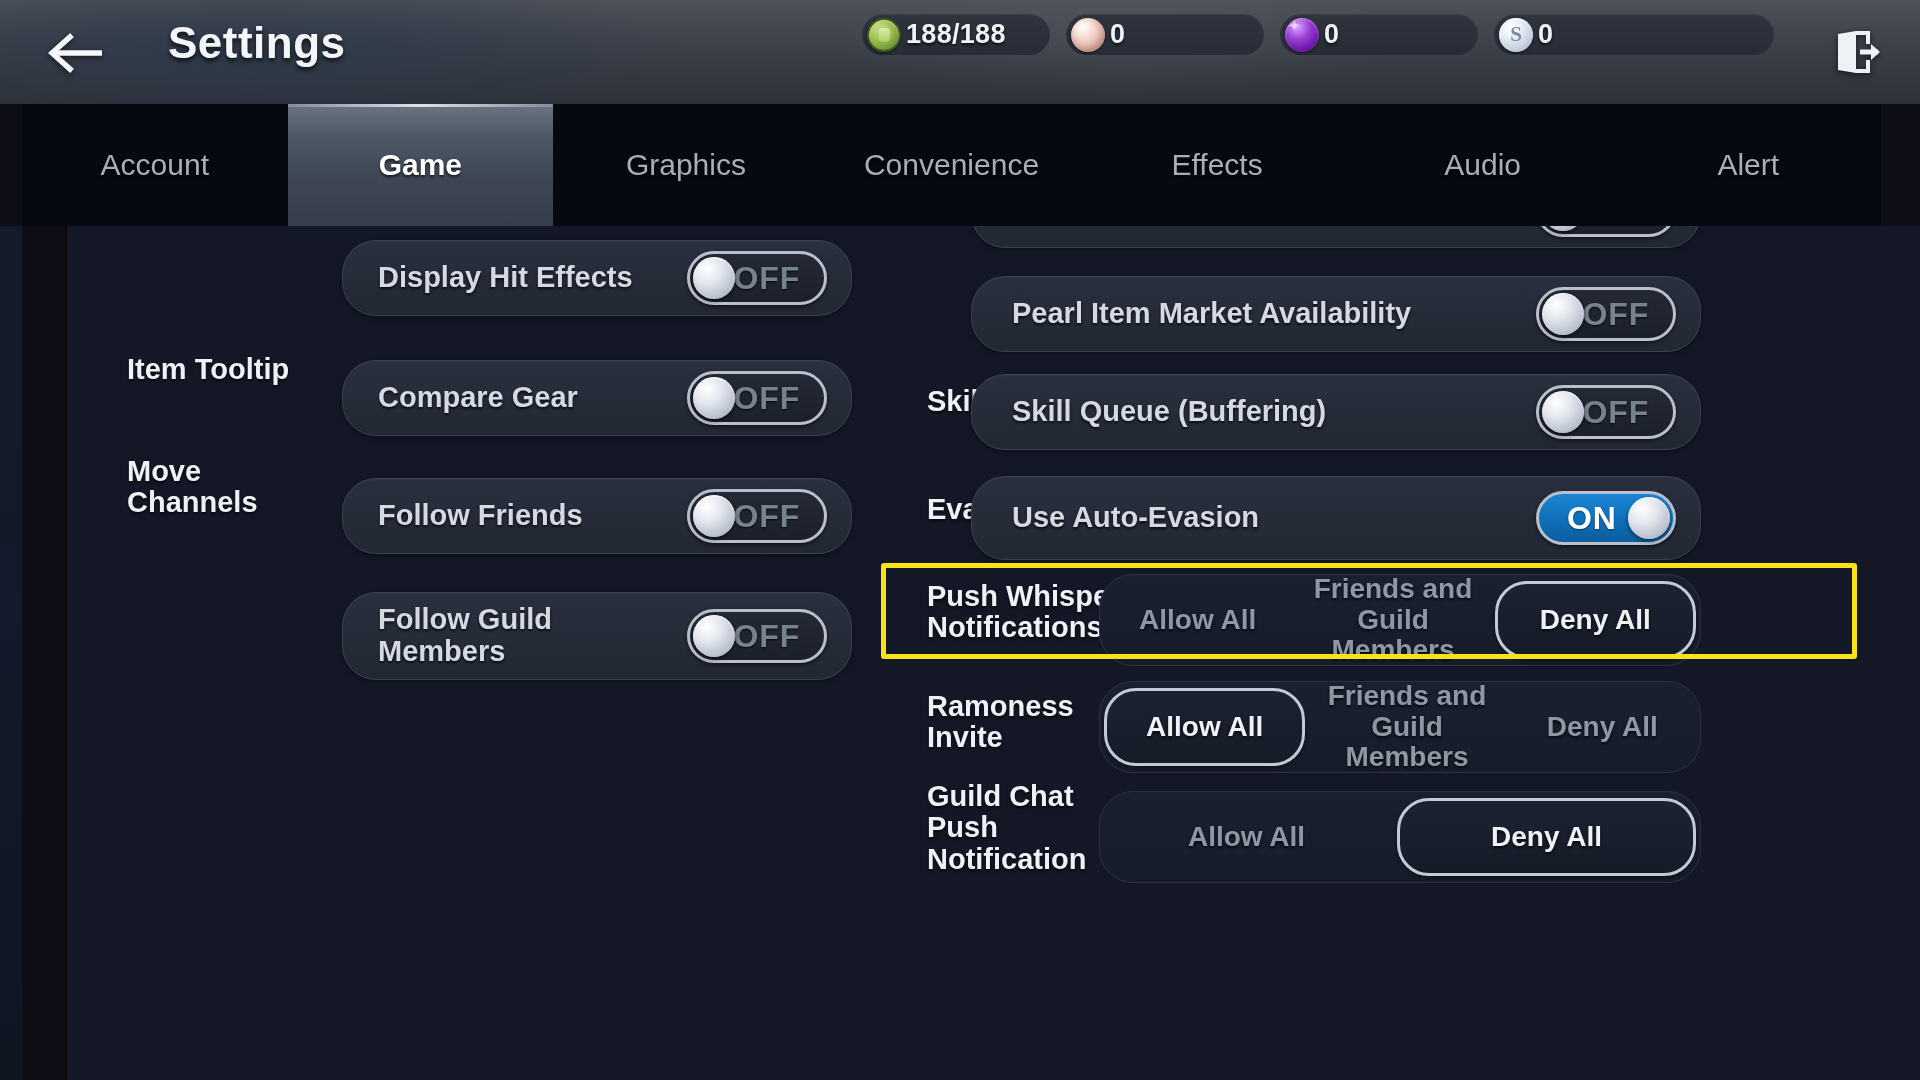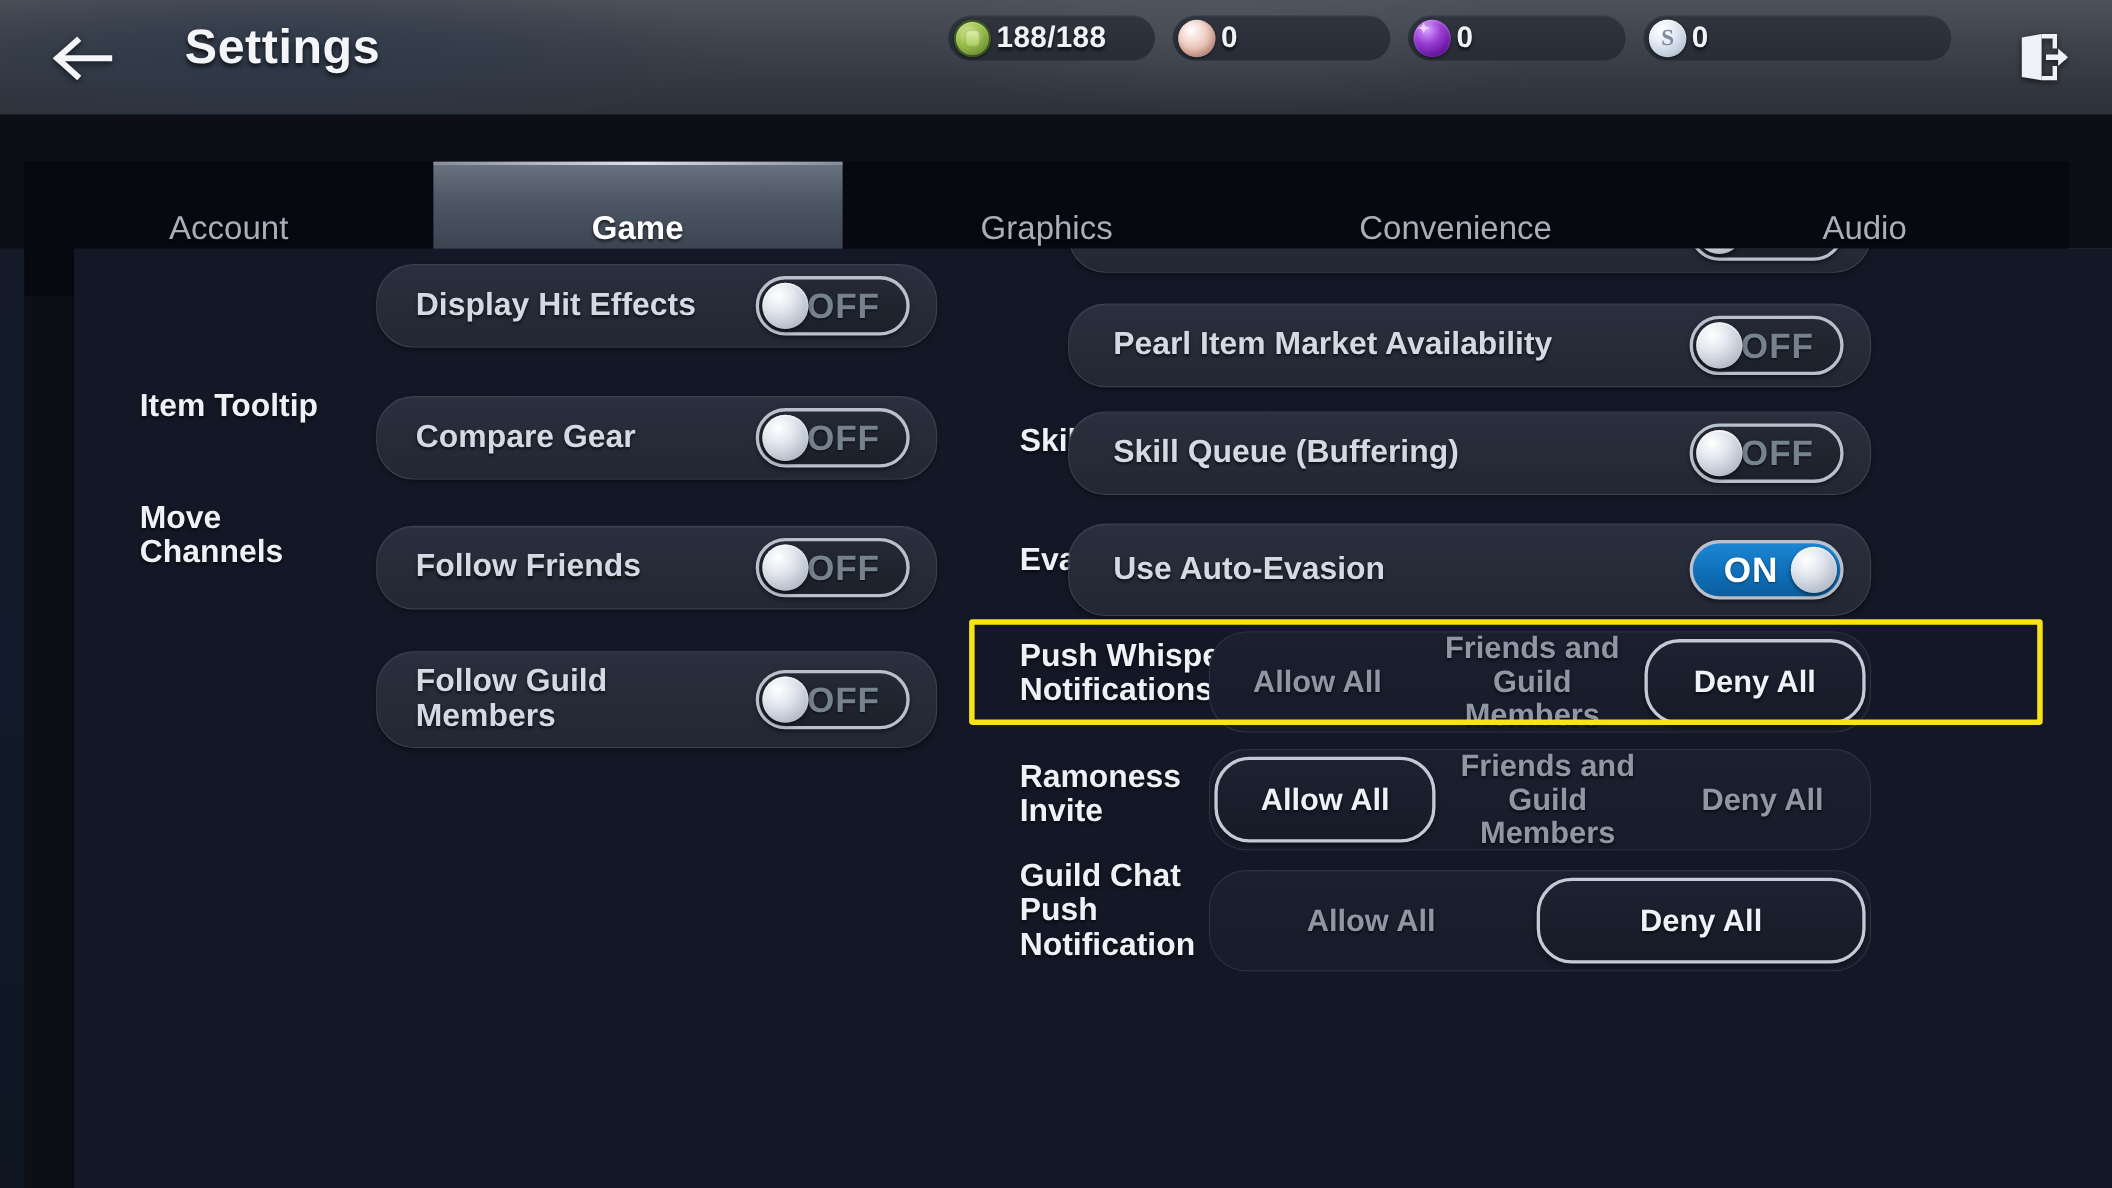--- a/index.html
+++ b/index.html
@@ -80,21 +80,21 @@
   .exit-btn{
     position:absolute; right:30px; top:22px; width:64px; height:60px;
     display:flex; align-items:center; justify-content:center; cursor:pointer; z-index:3;
   }
   .exit-btn svg{ filter:drop-shadow(0 2px 3px rgba(0,0,0,.6)); }
 
   
   .tabbar{
     position:absolute; left:22px; top:104px; width:1859px; height:122px;
     background:#070910;
-    display:flex; align-items:stretch;margin-top:43px;
+    display:flex; align-items:stretch;
   }
   .tab{
     flex:1; display:flex; align-items:center; justify-content:center;
     font-size:30px; color:#a9afb9; cursor:pointer; position:relative;
     text-shadow:0 2px 3px rgba(0,0,0,.7);
   }
   .tab.active{
     background:linear-gradient(180deg,#6b7480 0%,#4e5765 28%,#3e4654 62%,#363d4b 100%);
     color:#ffffff; font-weight:bold;
   }
@@ -243,21 +243,27 @@
     <div class="tab active">
         <span>Game</span>
       </div>
     <div class="tab">
         <span>Graphics</span>
       </div>
     <div class="tab">
         <span>Convenience</span>
       </div>
     <div class="tab">
+        <span>Effects</span>
+      </div>
+    <div class="tab">
         <span>Audio</span>
+      </div>
+    <div class="tab">
+        <span>Alert</span>
       </div>
   </div>
 
   <div class="edge-strip"></div>
   <div class="right-strip"></div>
 
   <div class="content">
 
     <div class="col-left">
 

